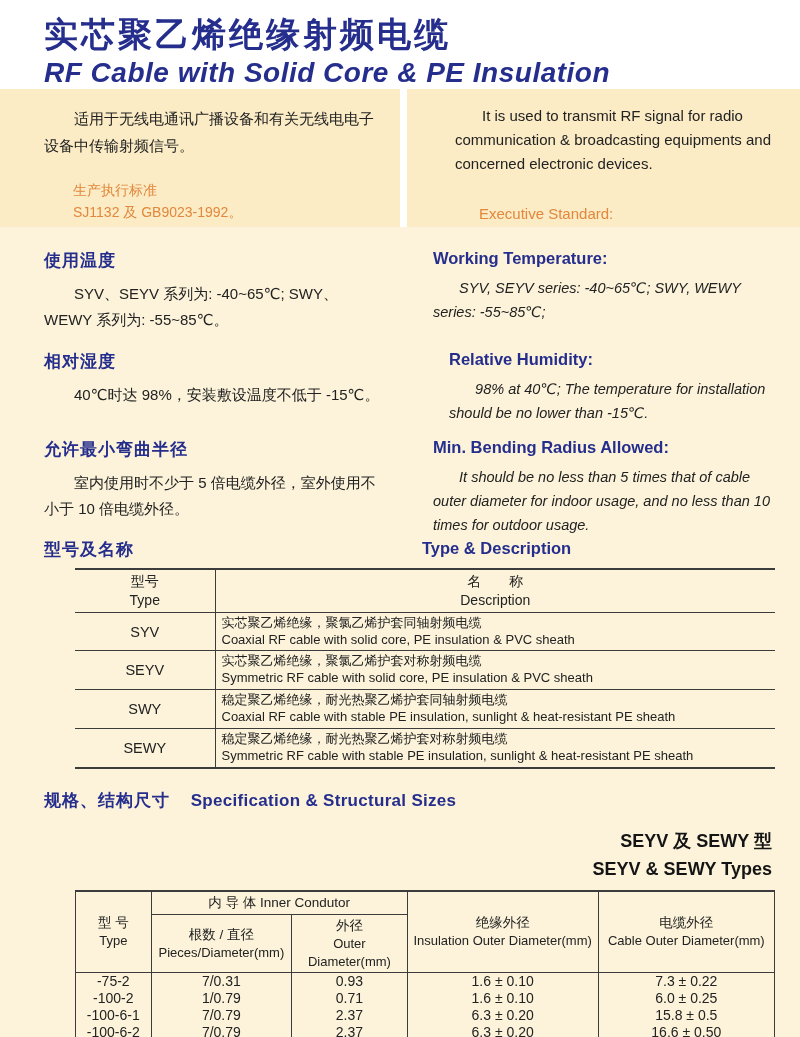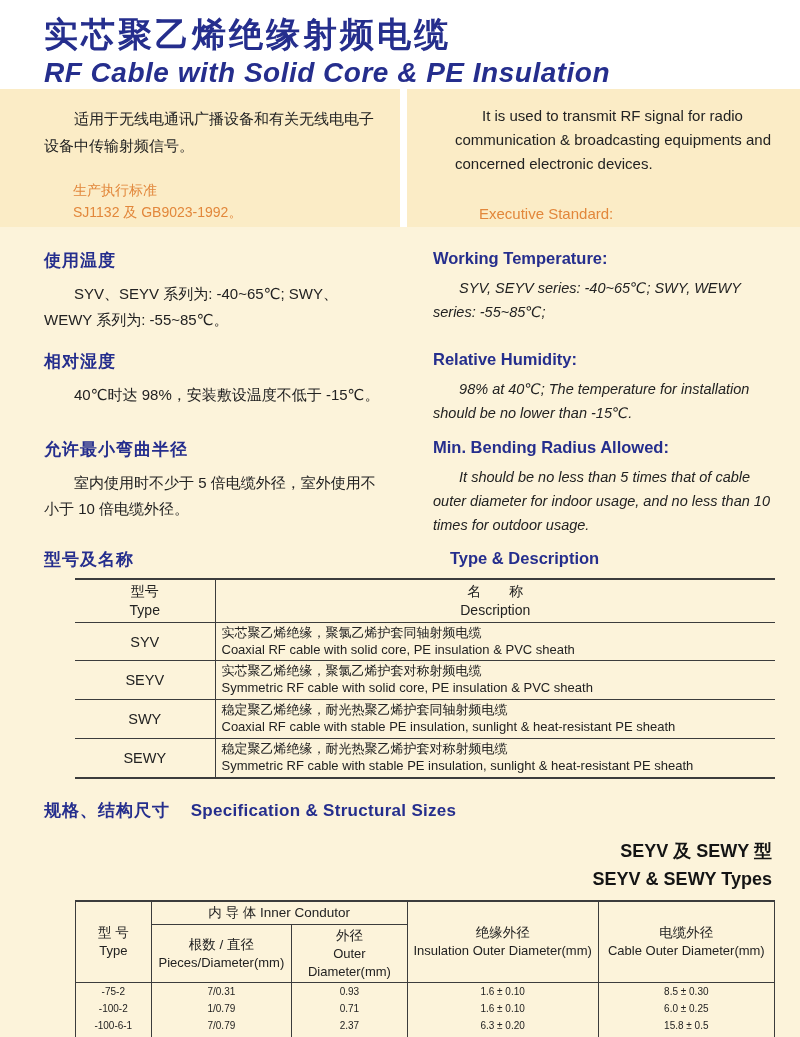--- a/index.html
+++ b/index.html
@@ -34,32 +34,32 @@
   .intro-cell.en { padding: 15px 20px 0 48px; }
   .zh-body { margin: 0; font-size: 15px; line-height: 1.75; color: #222; text-indent: 2em; }
   .en-body { margin: 0; font-size: 15px; line-height: 1.6; color: #222; text-indent: 1.8em; }
   .standard { font-size: 14px; line-height: 1.6; color: #e2873b; }
   .intro-cell.zh .standard { margin: 20px 0 0 29px; }
   .intro-cell.en .standard { margin: 26px 0 0 24px; font-size: 15px; }
   
   .main { flex: 1; background: #fcf3da; padding-top: 22px; }
   .two-col { display: grid; grid-template-columns: 400px 400px; }
   .sec-temp { margin-bottom: 18px; }
-  .sec-hum  { margin-bottom: 12px; }
-  .sec-bend { margin-bottom: 10px; }
+  .sec-hum  { margin-bottom: 12px; gap: 16px; }
+  .sec-bend { margin-bottom: 0; }
   .col-zh { padding: 0 18px 0 44px; }
   .col-en { padding: 0 26px 0 33px; }
   .zh-head { margin: 0 0 9px 0; font-size: 17px; font-weight: bold; color: #252e8d; letter-spacing: 1px; }
   .en-head { margin: 0 0 9px 0; font-size: 16.5px; font-weight: bold; color: #252e8d; }
   .sec-body-zh { margin: 0; font-size: 15px; line-height: 1.7; color: #222; text-indent: 2em; }
   .sec-body-en { margin: 0; font-size: 14.5px; line-height: 1.65; color: #222; text-indent: 1.8em; font-style: italic; }
   
   .type-heading-row { position: relative; height: 26px; margin-bottom: 2px; }
   .type-heading-row .zh-head { position: absolute; left: 44px; top: 0; }
-  .type-heading-row .en-head { position: absolute; left: 450px; top: 1px; }
+  .type-heading-row .en-head { position: absolute; left: 422px; top: 1px; }
   table { border-collapse: collapse; }
   .type-table {
     margin: 4px 0 0 75px; width: 700px;
     color: #222; border-top: 2px solid #3c3c3c; border-bottom: 2px solid #3c3c3c;
   }
   .type-table th, .type-table td { border-bottom: 1px solid #3c3c3c; padding: 2px 6px; font-weight: normal; }
   .type-table .c1 { width: 20%; text-align: center; border-right: 1px solid #3c3c3c; }
   .type-table thead .hl { font-size: 14px; line-height: 1.35; }
   .type-table thead .c2 { text-align: center; }
   .type-table td.c1 { font-size: 14.5px; }
@@ -73,21 +73,21 @@
     text-align: right; margin: 16px 28px 0 0;
     font-weight: bold; color: #141414; font-size: 18px; line-height: 1.55;
   }
   .spec-table {
     margin: 6px 0 0 75px; width: 700px;
     text-align: center; color: #222; border-top: 2px solid #3c3c3c;
   }
   .spec-table th { border: 1px solid #3c3c3c; font-weight: normal; padding: 2px 3px; }
   .spec-table td {
     border-left: 1px solid #3c3c3c; border-right: 1px solid #3c3c3c;
-    padding: 0 3px; font-size: 10px; height: 17px;
+    padding: 0 3px; font-size: 14px; height: 17px;
   }
   .spec-table tbody tr:last-child td { border-bottom: 2px solid #3c3c3c; }
   .h-zh { font-size: 13.5px; line-height: 1.35; }
   .h-en { font-size: 13px; line-height: 1.35; }
   .col-type  { width: 10.8%; }
   .col-pd    { width: 20.1%; }
   .col-od    { width: 16.5%; }
   .col-ins   { width: 27.3%; }
   .col-cable { width: 25.2%; }
 </style>
@@ -249,21 +249,21 @@
             <div class="h-en">Outer Diameter(mm)</div>
           </th>
         </tr>
       </thead>
       <tbody>
         <tr>
           <td>-75-2</td>
           <td>7/0.31</td>
           <td>0.93</td>
           <td>1.6 ± 0.10</td>
-          <td>8.5 ± 0.30</td>
+          <td>7.3 ± 0.22</td>
         </tr>
         <tr>
           <td>-100-2</td>
           <td>1/0.79</td>
           <td>0.71</td>
           <td>1.6 ± 0.10</td>
           <td>6.0 ± 0.25</td>
         </tr>
         <tr>
           <td>-100-6-1</td>

